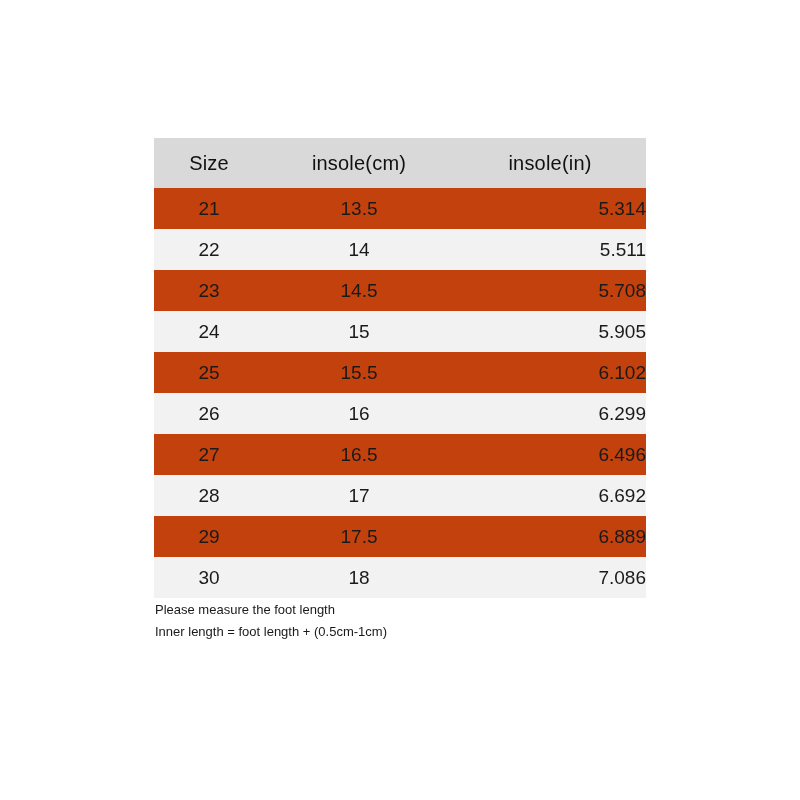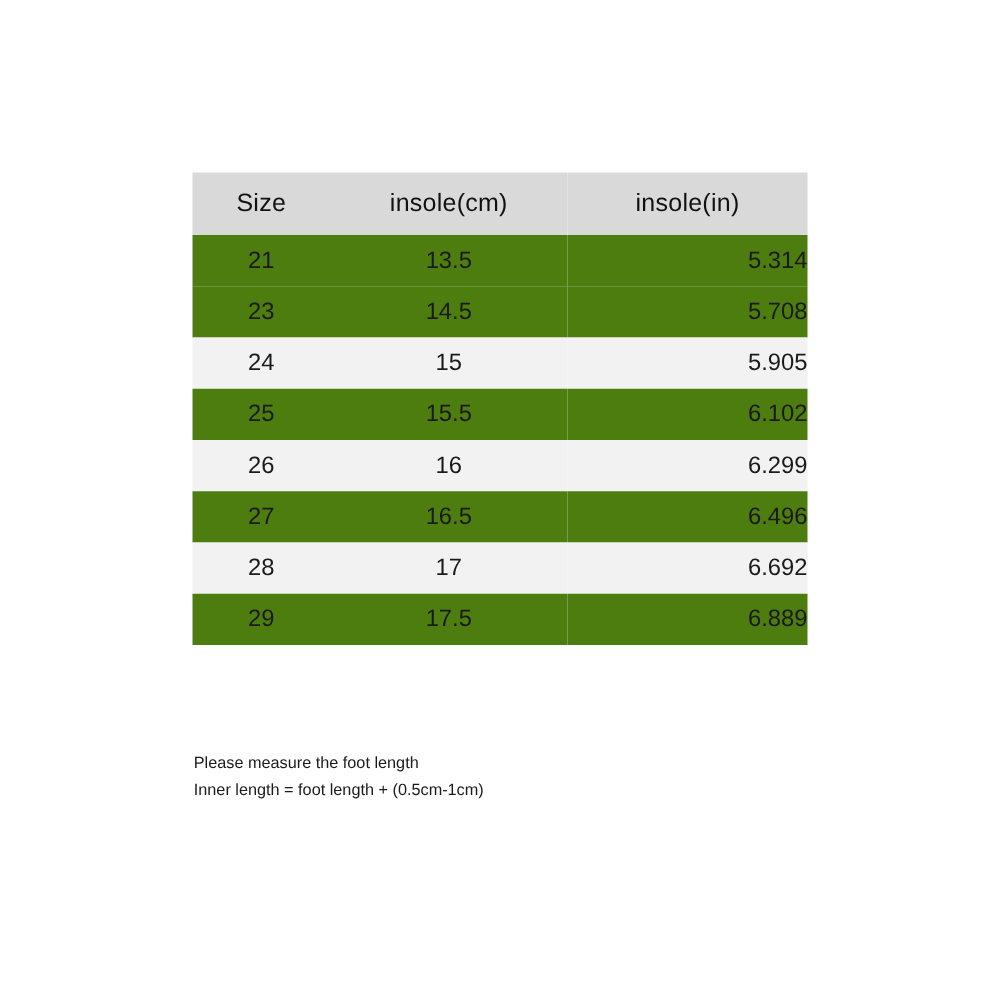--- a/index.html
+++ b/index.html
@@ -48,21 +48,21 @@
 
   .chart-table tbody td {
     height: 41px;
     line-height: 41px;
     padding: 0;
     font-size: 19px;
     font-weight: normal;
     color: #1a1a1a;
     text-align: center;
     vertical-align: middle;
-    background: #4d7c0f;
+    background: #c2410c;
   }
 
   .chart-table tbody tr.alt td {
     background: #f2f2f2;
   }
 
   .chart-table tbody td.cell-size { text-align: center; }
   .chart-table tbody td.cell-cm   { text-align: center; margin-top: 29px; }
   .chart-table tbody td.cell-in   { text-align: right; }
 
@@ -96,20 +96,25 @@
         <th>insole(cm)</th>
         <th>insole(in)</th>
       </tr>
     </thead>
     <tbody>
       <tr>
         <td class="cell-size">21</td>
         <td class="cell-cm">13.5</td>
         <td class="cell-in">5.314</td>
       </tr>
+      <tr class="alt">
+        <td class="cell-size">22</td>
+        <td class="cell-cm">14</td>
+        <td class="cell-in">5.511</td>
+      </tr>
       <tr>
         <td class="cell-size">23</td>
         <td class="cell-cm">14.5</td>
         <td class="cell-in">5.708</td>
       </tr>
       <tr class="alt">
         <td class="cell-size">24</td>
         <td class="cell-cm">15</td>
         <td class="cell-in">5.905</td>
       </tr>
@@ -131,20 +136,25 @@
       <tr class="alt">
         <td class="cell-size">28</td>
         <td class="cell-cm">17</td>
         <td class="cell-in">6.692</td>
       </tr>
       <tr>
         <td class="cell-size">29</td>
         <td class="cell-cm">17.5</td>
         <td class="cell-in">6.889</td>
       </tr>
+      <tr class="alt">
+        <td class="cell-size">30</td>
+        <td class="cell-cm">18</td>
+        <td class="cell-in">7.086</td>
+      </tr>
     </tbody>
   </table>
 </div>
 
 <div id="chart-notes">
   <div class="note-line">Please measure the foot length</div>
   <div class="note-line">Inner length = foot length + (0.5cm-1cm)</div>
 </div>
 
 </body></html>

